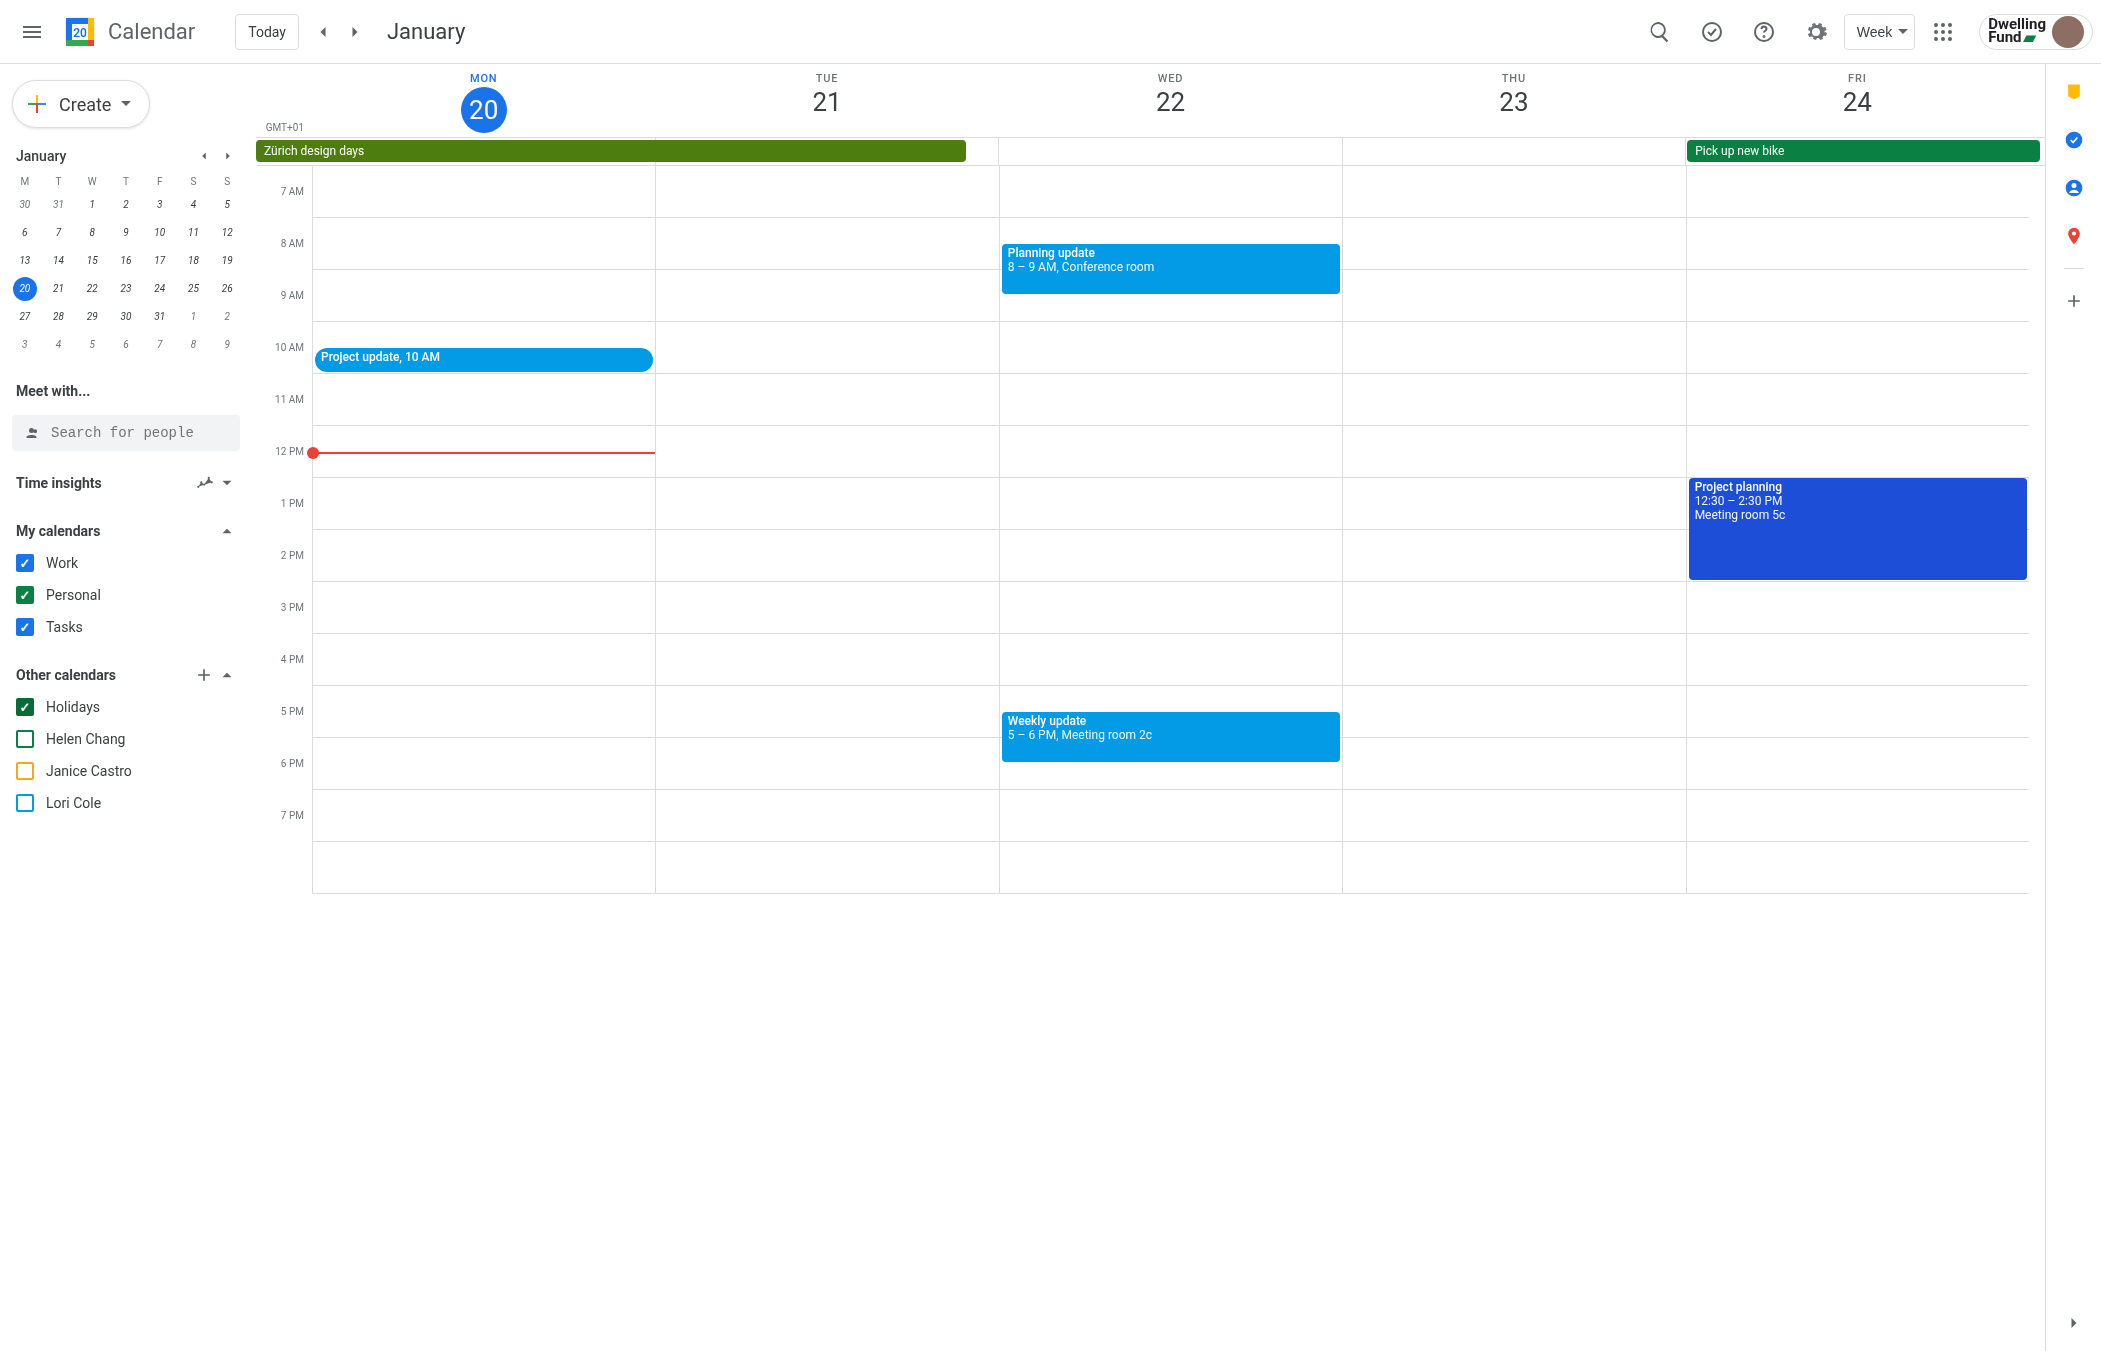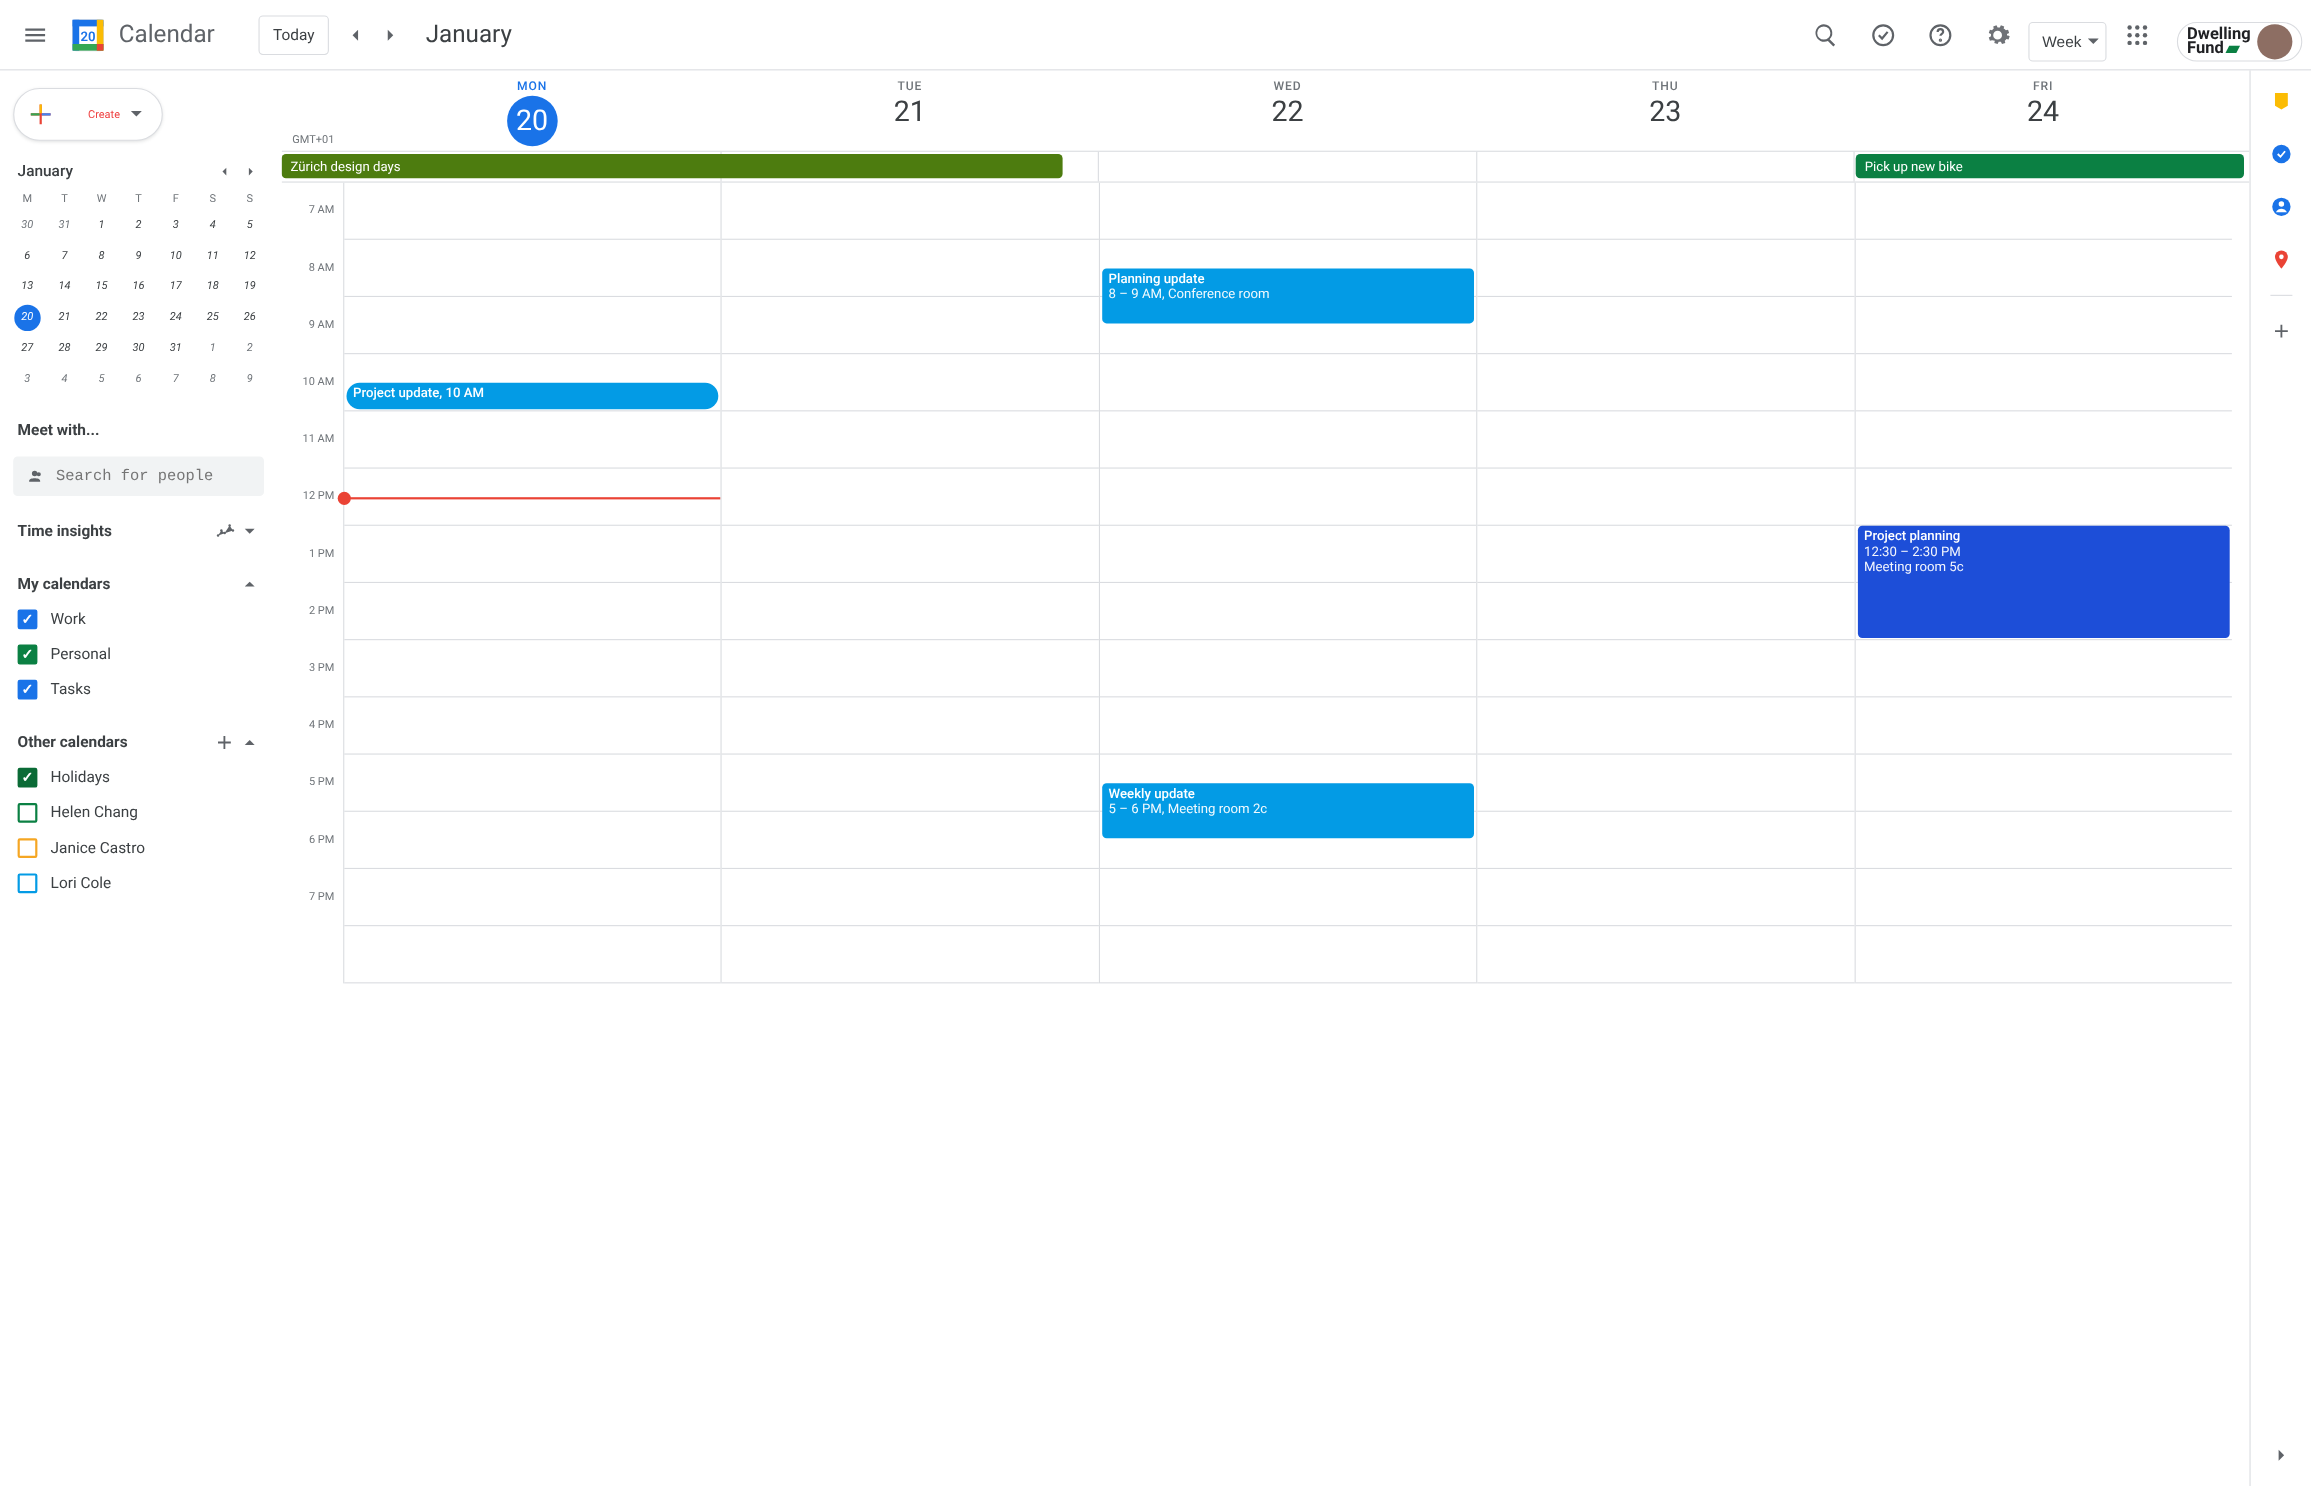--- a/index.html
+++ b/index.html
@@ -9,39 +9,39 @@
   .header { display: flex; align-items: center; height: 64px; padding: 0 8px; border-bottom: 1px solid #dadce0; }
   .icon-btn { width: 48px; height: 48px; display: flex; align-items: center; justify-content: center; border-radius: 50%; cursor: pointer; border: none; background: none; color: #5f6368; }
   .logo-wrap { display: flex; align-items: center; margin-left: 4px; margin-right: 40px; }
   .logo-icon { width: 40px; height: 40px; margin-right: 8px; }
   .logo-text { font-size: 22px; color: #5f6368; font-weight: 400; text-align: center; }
   .today-btn { height: 36px; padding: 0 12px; border: 1px solid #dadce0; border-radius: 4px; background: #fff; font-size: 14px; color: #3c4043; cursor: pointer; font-family: inherit; }
   .nav-arrows { display: flex; margin: 0 8px; }
   .nav-arrow { width: 32px; height: 32px; display:flex; align-items:center; justify-content:center; border:none; background:none; cursor:pointer; color:#5f6368; border-radius:50%; }
   .period-label { font-size: 22px; color: #3c4043; margin-left: 8px; }
   .header-spacer { flex: 1; }
-  .header-right { display: flex; align-items: flex-end; gap: 4px; }
+  .header-right { display: flex; align-items: center; gap: 4px; }
   .view-select { height: 36px; padding: 0 6px 0 12px; border: 1px solid #dadce0; border-radius: 4px; background: #fff; font-size: 14px; color: #3c4043; cursor: pointer; display:flex; align-items:center; gap:6px; }
   .org-badge { height: 36px; padding: 0 8px; border: 1px solid #dadce0; border-radius: 18px; display:flex; align-items:center; gap:6px; margin-left:8px; }
   .org-text { font-size: 15px; font-weight: 700; line-height: 0.9; color:#202124; }
   .avatar { width: 32px; height: 32px; border-radius: 50%; background: #8d6e63; }
 
   
   .app-body { display: flex; height: calc(100vh - 64px); }
   .sidebar { width: 256px; padding: 8px 12px 8px 8px; overflow-y: auto; flex-shrink:0; }
   .main { flex: 1; display: flex; min-width: 0; }
   .grid-area { flex: 1; position: relative; overflow: hidden; }
   .right-rail { width: 56px; border-left: 1px solid #dadce0; display:flex; flex-direction:column; align-items:center; padding-top:8px; gap:8px; flex-shrink:0; }
   .rail-btn { width:40px; height:40px; border-radius:50%; display:flex; align-items:center; justify-content:center; cursor:pointer; }
   .rail-sep { width:20px; height:1px; background:#dadce0; margin:4px 0; }
   .rail-expand { margin-top:auto; margin-bottom:8px; }
 
   
   .create-btn { display:flex; align-items:center; height:48px; padding:0 18px 0 12px; border:1px solid #dadce0; border-radius:24px; background:#fff; box-shadow:0 1px 3px rgba(60,64,67,.15); cursor:pointer; margin:8px 0 16px 4px; gap:10px; font-family:inherit; }
-  .create-btn span.lbl { font-size:10px; color:#ef4444;margin-left:21px; }
+  .create-btn span.lbl { font-size:18px; color:#404040; }
   .plus-icon { width:24px; height:24px; }
 
   
   .mini-header { display:flex; align-items:center; justify-content:space-between; padding:0 4px 4px 8px; }
   .mini-month { font-size:14px; color:#3c4043; font-weight:500; }
   .mini-nav { display:flex; }
   .mini-nav button { width:24px; height:24px; border:none; background:none; cursor:pointer; color:#5f6368; border-radius:50%; display:flex; align-items:center; justify-content:center;}
   .mini-grid { display:grid; grid-template-columns:repeat(7,1fr); text-align:center; font-size:10px; }
   .mini-dow { color:#70757a; padding:4px 0; }
   .mini-day { width:24px; height:24px; margin:2px auto; line-height:24px; border-radius:50%; font-size:10px; color:#3c4043; cursor:pointer;font-style:italic; }

